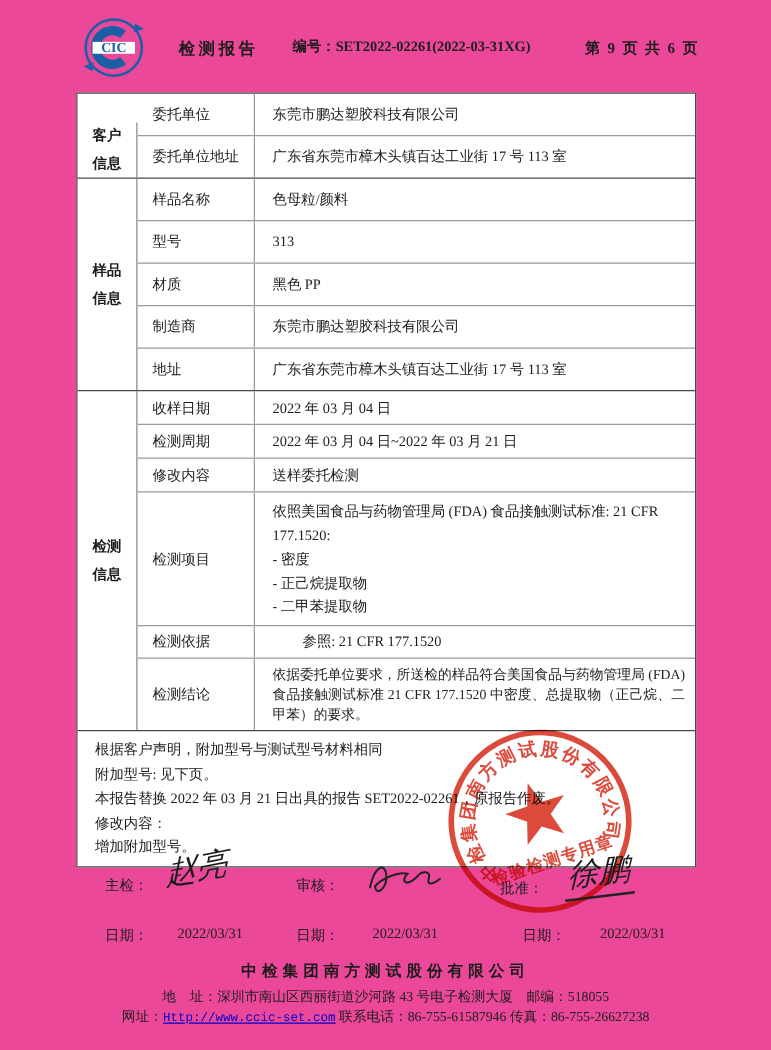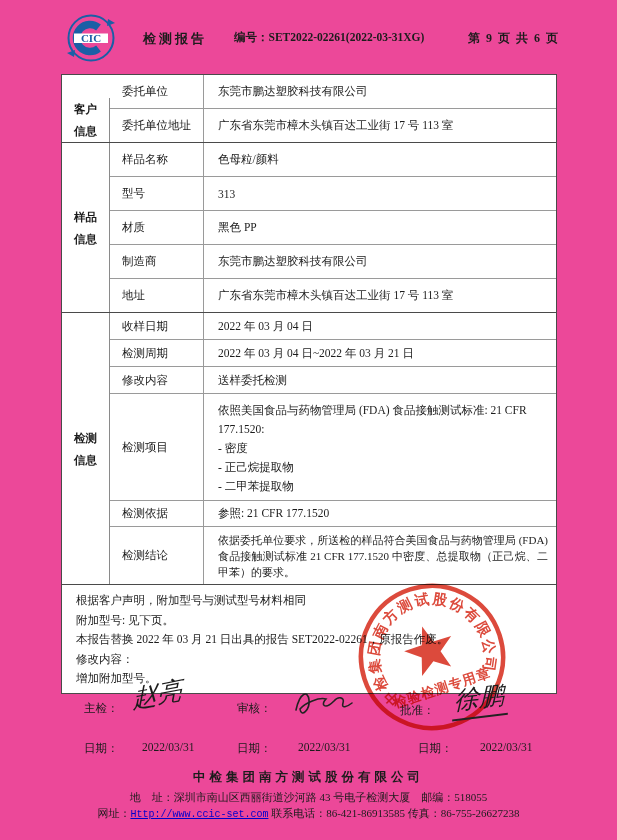--- a/index.html
+++ b/index.html
@@ -17,21 +17,21 @@
   .sec{display:flex;border-top:1.5px solid #4a4a4a;}
   .sec:first-child{border-top:none;align-items:flex-end;}
   .sec-label{width:47px;flex:0 0 47px;border-right:1px solid #8a8a8a;display:flex;align-items:center;justify-content:center;
     text-align:center;white-space:pre-line;line-height:22px;font-weight:bold;}
   .sec-rows{flex:1;display:flex;flex-direction:column;min-width:0;}
   .trow{display:flex;border-top:1px solid #9a9a9a;}
   .trow:first-child{border-top:none;}
   .tfield{width:94px;flex:0 0 94px;border-right:1px solid #9a9a9a;display:flex;align-items:center;
     padding-left:12px;box-sizing:border-box;}
   .tvalue{flex:1;display:flex;align-items:center;padding-left:14px;padding-right:8px;box-sizing:border-box;min-width:0;}
-  .h33{min-height:33px;} .h26{min-height:26px;} .h25{min-height:25px;}
+  .h33{min-height:33px;} .h26{min-height:26px;} .h25{min-height:25px;gap:24px;}
   .items-row{min-height:87px;}
   .items-row .tfield{align-items:center;}
   .cell-multiline{display:block;white-space:pre-line;line-height:19px;padding-top:7px;padding-bottom:4px;}
   .concl-row{min-height:46px;}
   .cell-concl{display:block;line-height:16px;padding-top:5px;padding-bottom:4px;text-align:justify;font-size:11px;}
   .note-cell{min-height:99px;box-sizing:border-box;padding:6px 12px 4px 14px;line-height:19.5px;white-space:pre-line;}
   
   .stamp{position:absolute;left:352px;top:577px;width:160px;height:160px;mix-blend-mode:multiply;opacity:.92;z-index:5;}
   
   .sig-label{position:absolute;font-size:11.5px;z-index:2;}
@@ -186,17 +186,17 @@
   <span class="sig-date" style="left:142px;">2022/03/31</span>
   <span class="sig-date-label" style="left:237px;">日期：</span>
   <span class="sig-date" style="left:298px;">2022/03/31</span>
   <span class="sig-date-label" style="left:418px;">日期：</span>
   <span class="sig-date" style="left:480px;">2022/03/31</span>
 
   <div class="f-company">中检集团南方测试股份有限公司</div>
   <div class="f-addr">地　址：深圳市南山区西丽街道沙河路 43 号电子检测大厦　邮编：518055</div>
   <div class="f-web">
     <span>网址：</span><a href="#">Http://www.ccic-set.com</a>
-    <span>联系电话：86-421-86913585</span>
+    <span>联系电话：86-755-61587946</span>
     <span>传真：86-755-26627238</span>
   </div>
 
 </div>
 
 </body></html>

